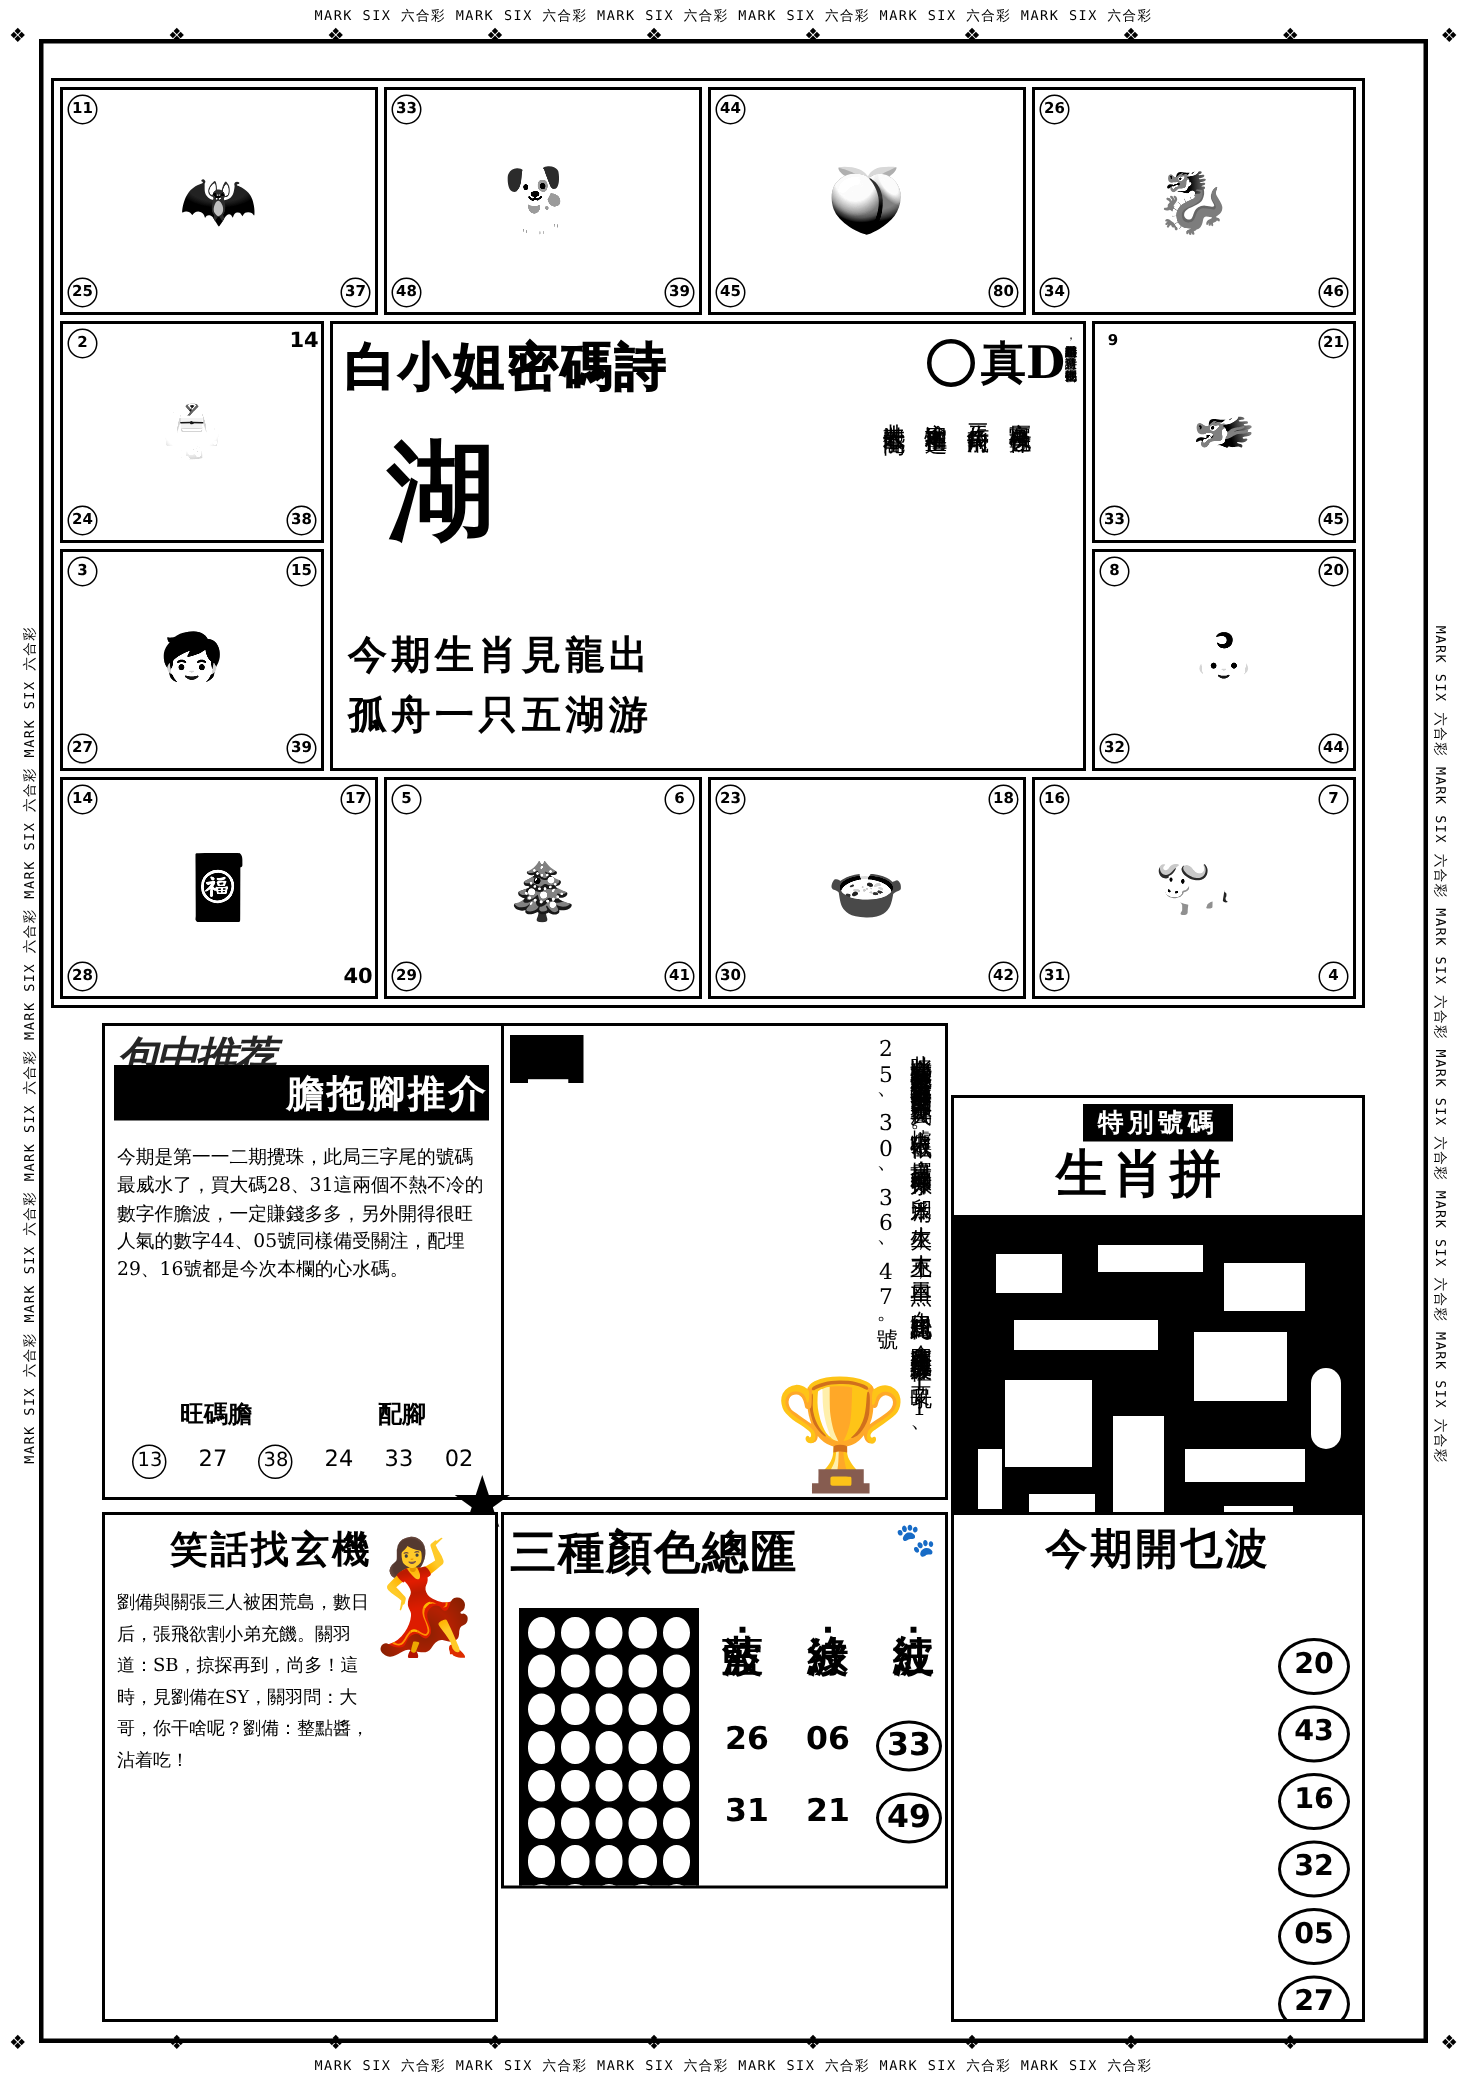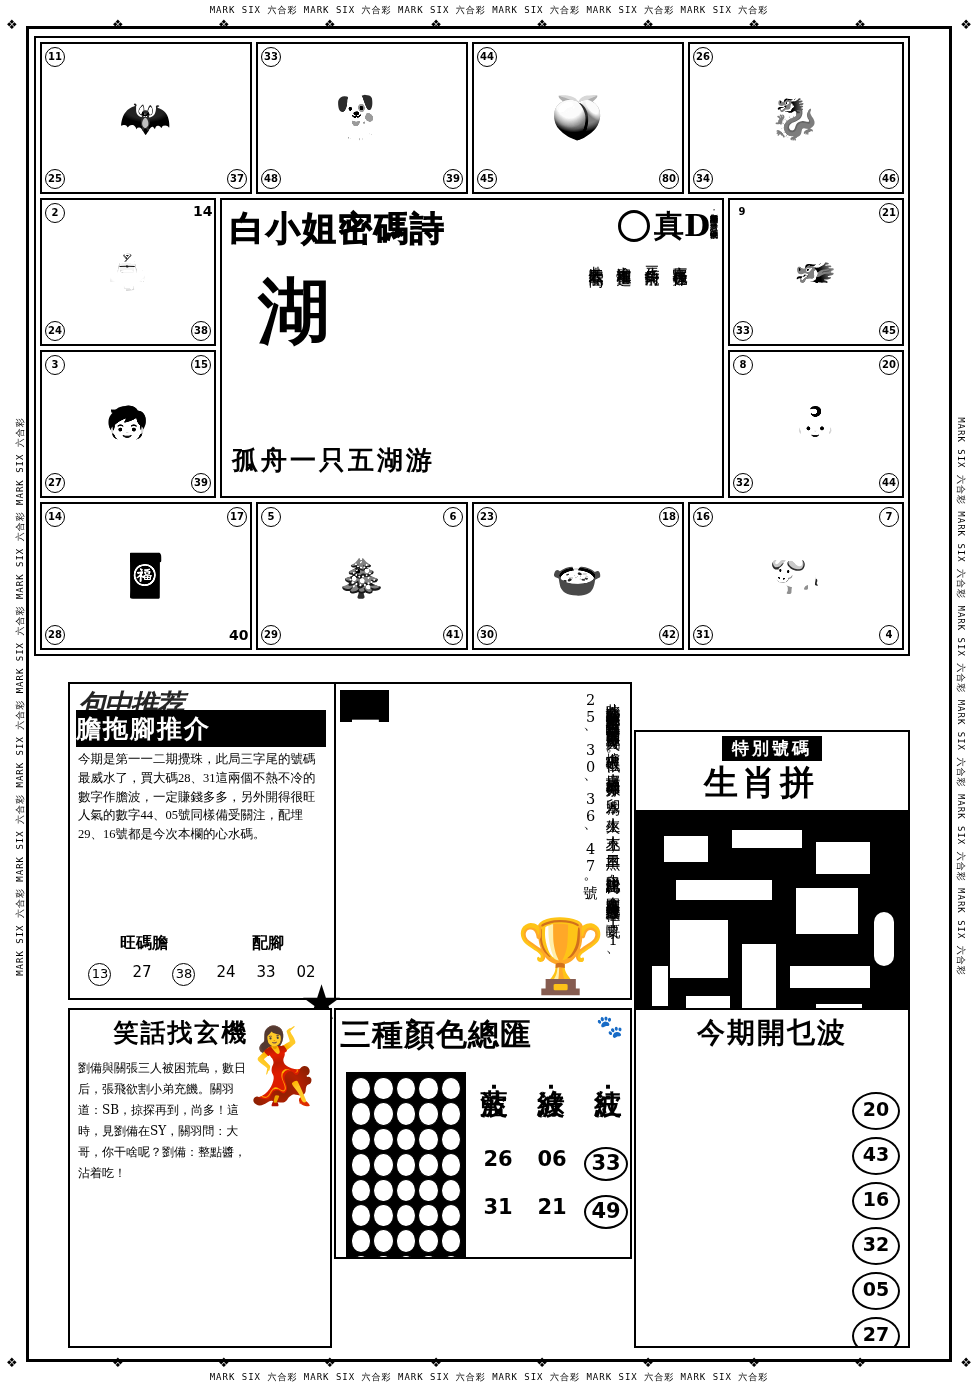--- a/index.html
+++ b/index.html
@@ -12,21 +12,21 @@
   .border-bottom{left:0;bottom:4px;width:978px;text-align:center;}
   .border-left{left:-480px;top:690px;width:1000px;transform:rotate(-90deg);text-align:center;}
   .border-right{left:460px;top:690px;width:1000px;transform:rotate(90deg);text-align:center;}
   .orn-row{position:absolute;left:0;width:978px;height:18px;display:flex;justify-content:space-between;padding:0 6px;box-sizing:border-box;}
   .orn{font-size:13px;line-height:18px;}
 
   
   .frame{position:absolute;left:26px;top:26px;width:926px;height:1336px;border:3px solid #000;box-sizing:border-box;}
 
   
-  .grid{position:absolute;left:34px;top:36px;width:876px;height:620px;border:2px solid #000;box-sizing:border-box;}
+  .grid{position:absolute;left:34px;top:52px;width:876px;height:620px;border:2px solid #000;box-sizing:border-box;}
   .cell{position:absolute;border:2px solid #000;box-sizing:border-box;background:#fff;overflow:hidden;}
   .num{position:absolute;width:18px;height:18px;border:1.5px solid #000;border-radius:50%;font-size:10px;line-height:17px;text-align:center;background:#fff;font-weight:bold;}
   .num.tl{left:3px;top:3px;}
   .num.tr{right:3px;top:3px;}
   .num.bl{left:3px;bottom:3px;}
   .num.br{right:3px;bottom:3px;}
   .art{position:absolute;left:50%;top:50%;transform:translate(-50%,-50%);font-size:42px;line-height:1;filter:grayscale(1) contrast(3);}
   .art.small{font-size:34px;}
 
   
@@ -41,23 +41,23 @@
   .vnote{position:absolute;writing-mode:vertical-rl;text-orientation:upright;font-size:8px;line-height:1.25;letter-spacing:0;}
 
   
   .panel{position:absolute;border:2px solid #000;box-sizing:border-box;background:#fff;overflow:hidden;}
   .p-title{font-weight:bold;text-align:center;font-family:"DejaVu Serif","Liberation Serif",serif;}
   .body-txt{font-size:12.5px;line-height:1.5;font-family:"DejaVu Serif","Liberation Serif",serif;}
 
   
   .panelA{left:68px;top:682px;width:312px;height:318px;}
   .a-scribble{position:absolute;left:8px;top:2px;font-size:28px;font-style:italic;font-weight:bold;letter-spacing:-2px;opacity:.85;}
-  .a-head{position:absolute;left:6px;top:26px;width:250px;font-size:25px;font-weight:bold;letter-spacing:2px;text-align:left;
+  .a-head{position:absolute;left:6px;top:26px;width:250px;font-size:25px;font-weight:bold;letter-spacing:2px;text-align:right;
           background:#000;color:#fff;padding:2px 0;font-family:"DejaVu Serif","Liberation Serif",serif;}
-  .a-body{position:absolute;left:8px;top:66px;width:248px;font-family:Liberation Serif, serif;}
+  .a-body{position:absolute;left:8px;top:78px;width:248px;}
   .a-sub{position:absolute;left:8px;bottom:44px;width:248px;display:flex;justify-content:space-around;font-size:16px;font-weight:bold;}
   .a-nums{position:absolute;left:8px;bottom:12px;width:248px;display:flex;justify-content:space-around;font-size:15px;}
   .circ{display:inline-block;width:21px;height:21px;border:1.5px solid #000;border-radius:50%;text-align:center;line-height:19px;font-size:13px;}
 
   
   .panelB{left:334px;top:682px;width:298px;height:318px;}
   .b-vtitle{position:absolute;left:4px;top:6px;writing-mode:vertical-rl;text-orientation:upright;font-size:33px;font-weight:bold;letter-spacing:4px;background:#000;color:#fff;padding:4px 2px;font-family:"DejaVu Serif","Liberation Serif",serif;}
   .b-text{position:absolute;right:6px;top:8px;width:230px;writing-mode:vertical-rl;text-orientation:upright;height:290px;font-size:14.5px;line-height:1.55;letter-spacing:1px;font-family:"DejaVu Serif","Liberation Serif",serif;}
   .trophy{position:absolute;right:24px;bottom:6px;font-size:72px;line-height:1;}
 
@@ -188,20 +188,21 @@
       <span class="num bl">32</span>
       <span class="num br">44</span>
       <span class="art small">👶</span>
     </div>
 
     <div class="poem" style="left:184px;top:160px;width:504px;height:300px">
       <span class="poem-title">白小姐密碼詩</span>
       <span class="poem-dot"></span>
       <span class="poem-d">真D</span>
       <span class="poem-big">湖</span>
+      <span class="poem-l1">今期生肖見龍出</span>
       <span class="poem-l2">孤舟一只五湖游</span>
       <span class="vcol" style="right:118px;top:54px;height:180px">共大壯觀本能高</span>
       <span class="vcol" style="right:90px;top:54px;height:180px">定逾本性聖稱道</span>
       <span class="vcol" style="right:62px;top:54px;height:180px">三步作二向前飛</span>
       <span class="vcol" style="right:34px;top:54px;height:180px">高官厚祿也難休</span>
       <span class="vnote" style="right:4px;top:8px;height:96px">白小姐特別每期重獻精詩，只要猜透詩意，便從圖中找到密碼。</span>
     </div>
 
     <div class="cell" style="left:4px;top:464px;width:212px;height:148px">
       <span class="num tl">14</span>

